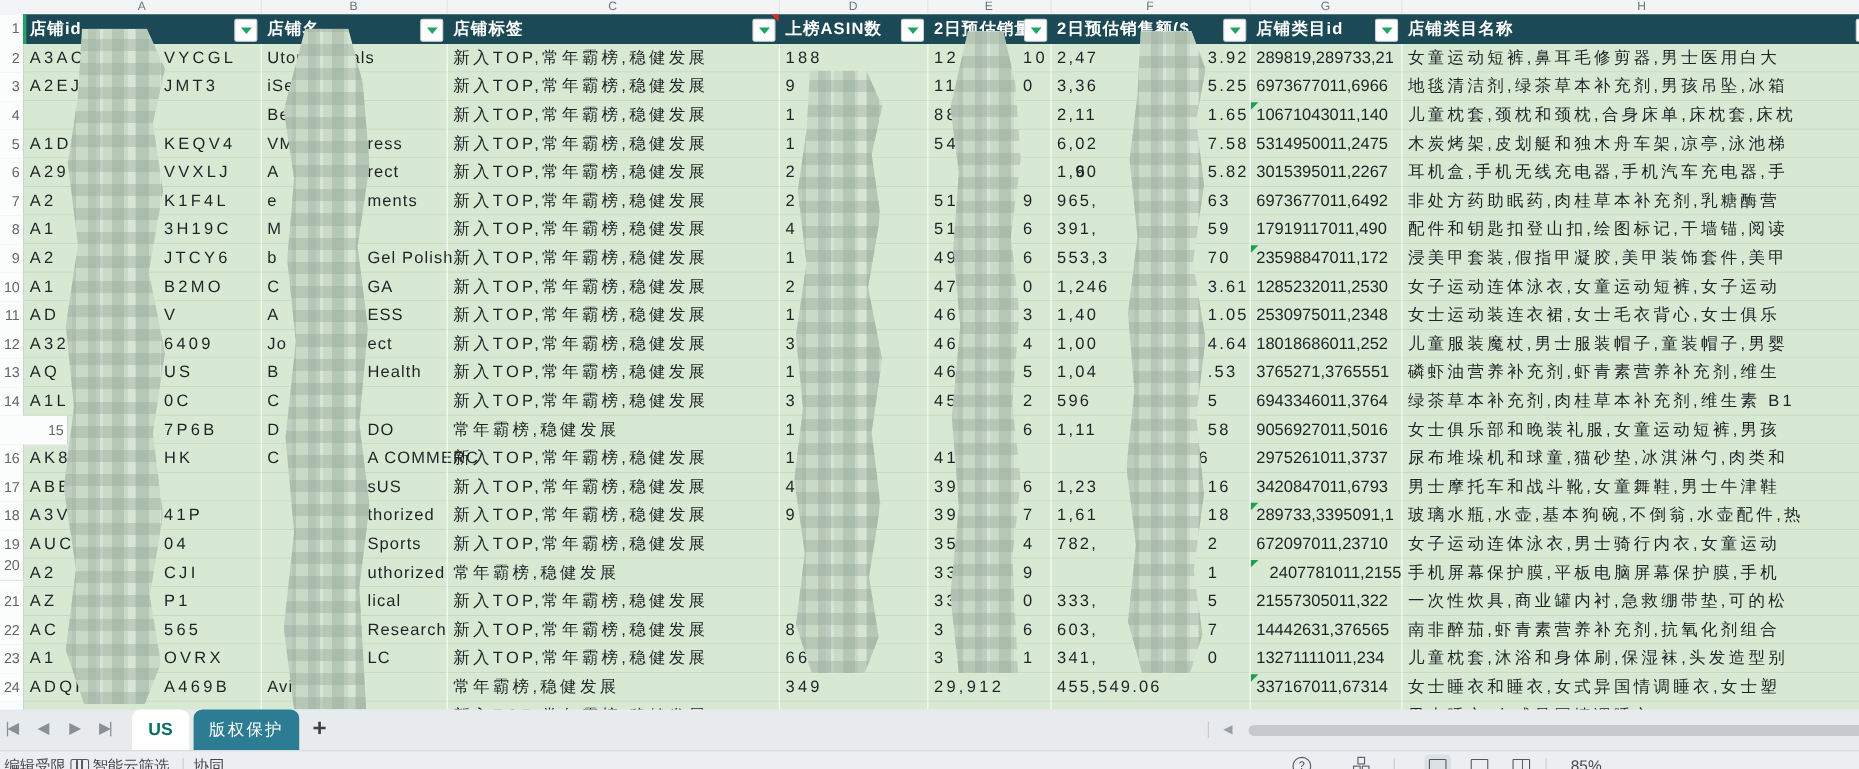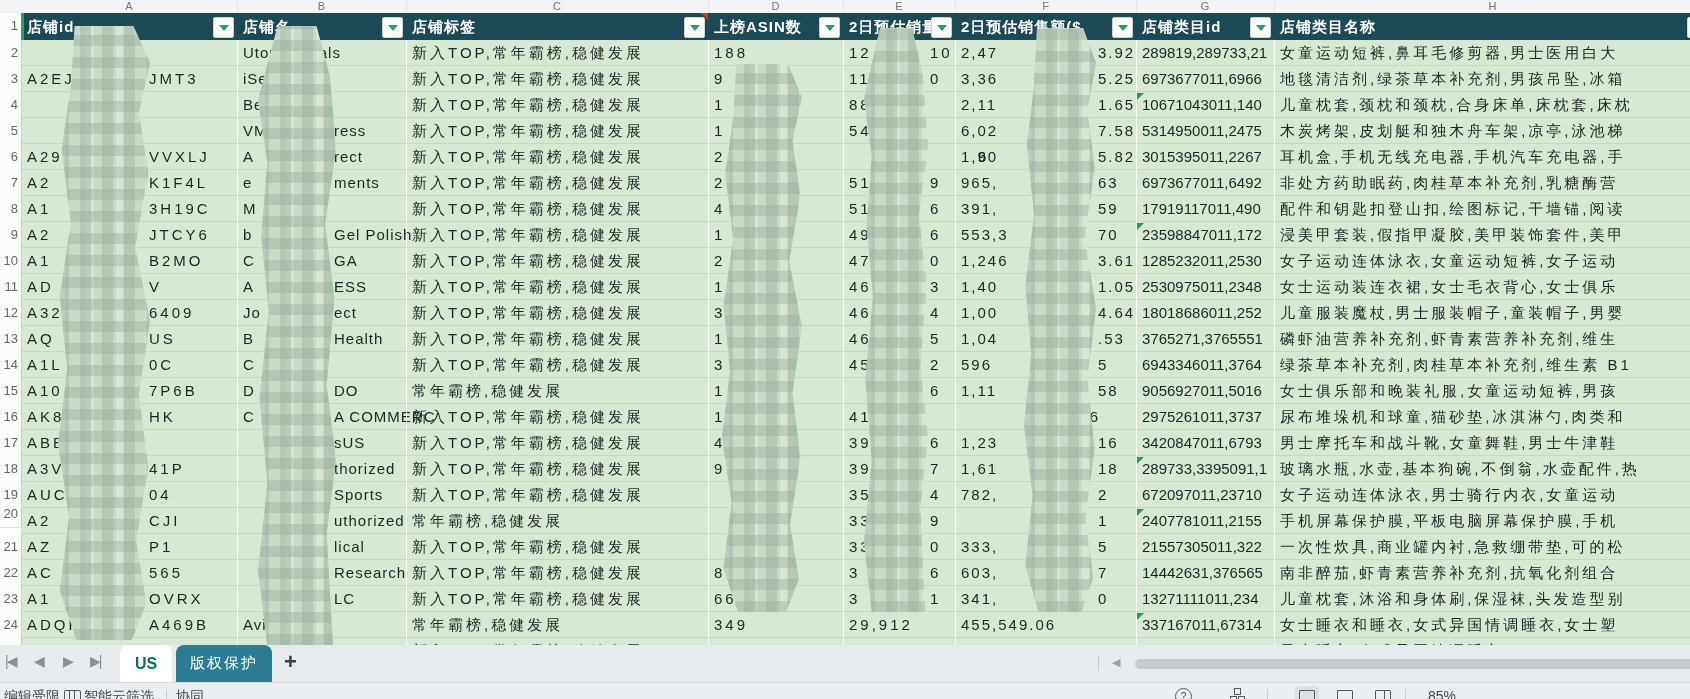--- a/index.html
+++ b/index.html
@@ -103,20 +103,21 @@
         </div></div>
       <div class="hcell" style="left: 1253px; width: 437px;"><span>店铺类目名称</span><div class="fbtn"></div></div>
     </div>
   <div class="accent"></div>
 
   <div id="grid">
       <div class="rowno" style="top: 40px;">
         <span>2</span>
       </div>
       <div class="drow" style="top: 40px;">
+        <div class="cell ls3" style="left: 0px; width: 216px;"><span class="pre">A3AC</span><span class="post" style="left: 128px;">VYCGL</span></div>
         <div class="cell ls1 ovis" style="left: 216px; width: 169px;"><span class="pre">Utopia Deals</span></div>
         <div class="cell ls3" style="left: 385px; width: 302px;"><span class="pre">新入TOP,常年霸榜,稳健发展</span></div>
         <div class="cell ls3" style="left: 687px; width: 135px;"><span class="pre">188</span></div>
         <div class="cell ls3" style="left: 822px; width: 112px;"><span class="pre">12</span><span class="post" style="left: 87px;">10</span></div>
         <div class="cell ls2" style="left: 934px; width: 181px;"><span class="pre">2,47</span><span class="post" style="left: 143px;">3.92</span></div>
         <div class="cell ls0" style="left: 1115px; width: 138px;"><span class="pre">289819,289733,21</span></div>
         <div class="cell ls3" style="left: 1253px; width: 437px;"><span class="pre">女童运动短裤,鼻耳毛修剪器,男士医用白大</span></div>
       </div>
       <div class="rowno" style="top: 66px;">
         <span>3</span>
@@ -140,20 +141,21 @@
         <div class="cell ls3" style="left: 687px; width: 135px;"><span class="pre">1</span></div>
         <div class="cell ls3" style="left: 822px; width: 112px;"><span class="pre">88</span></div>
         <div class="cell ls2" style="left: 934px; width: 181px;"><span class="pre">2,11</span><span class="post" style="left: 143px;">1.65</span></div>
         <div class="cell ls0" style="left: 1115px; width: 138px;"><span class="pre">10671043011,140</span><div class="greenflag"></div></div>
         <div class="cell ls3" style="left: 1253px; width: 437px;"><span class="pre">儿童枕套,颈枕和颈枕,合身床单,床枕套,床枕</span></div>
       </div>
       <div class="rowno" style="top: 118px;">
         <span>5</span>
       </div>
       <div class="drow" style="top: 118px;">
+        <div class="cell ls3" style="left: 0px; width: 216px;"><span class="pre">A1D</span><span class="post" style="left: 128px;">KEQV4</span></div>
         <div class="cell ls1 ovis" style="left: 216px; width: 169px;"><span class="pre">VM</span><span class="post" style="left: 97px;">ress</span></div>
         <div class="cell ls3" style="left: 385px; width: 302px;"><span class="pre">新入TOP,常年霸榜,稳健发展</span></div>
         <div class="cell ls3" style="left: 687px; width: 135px;"><span class="pre">1</span></div>
         <div class="cell ls3" style="left: 822px; width: 112px;"><span class="pre">54</span></div>
         <div class="cell ls2" style="left: 934px; width: 181px;"><span class="pre">6,02</span><span class="post" style="left: 143px;">7.58</span></div>
         <div class="cell ls0" style="left: 1115px; width: 138px;"><span class="pre">5314950011,2475</span></div>
         <div class="cell ls3" style="left: 1253px; width: 437px;"><span class="pre">木炭烤架,皮划艇和独木舟车架,凉亭,泳池梯</span></div>
       </div>
       <div class="rowno" style="top: 144px;">
         <span>6</span>
@@ -265,21 +267,21 @@
       <div class="drow" style="top: 352px;">
         <div class="cell ls3" style="left: 0px; width: 216px;"><span class="pre">A1L</span><span class="post" style="left: 128px;">0C</span></div>
         <div class="cell ls1 ovis" style="left: 216px; width: 169px;"><span class="pre">C</span></div>
         <div class="cell ls3" style="left: 385px; width: 302px;"><span class="pre">新入TOP,常年霸榜,稳健发展</span></div>
         <div class="cell ls3" style="left: 687px; width: 135px;"><span class="pre">3</span></div>
         <div class="cell ls3" style="left: 822px; width: 112px;"><span class="pre">45</span><span class="post" style="left: 87px;">2</span></div>
         <div class="cell ls2" style="left: 934px; width: 181px;"><span class="pre">596</span><span class="post" style="left: 143px;">5</span></div>
         <div class="cell ls0" style="left: 1115px; width: 138px;"><span class="pre">6943346011,3764</span></div>
         <div class="cell ls3" style="left: 1253px; width: 437px;"><span class="pre">绿茶草本补充剂,肉桂草本补充剂,维生素 B1</span></div>
       </div>
-      <div class="rowno" style="top: 378px;">
+      <div class="rowno" style="top: 378px; padding-left: 40px;">
         <span>15</span>
       </div>
       <div class="drow" style="top: 378px;">
         <div class="cell ls3" style="left: 0px; width: 216px;"><span class="pre">A10</span><span class="post" style="left: 128px;">7P6B</span></div>
         <div class="cell ls1 ovis" style="left: 216px; width: 169px;"><span class="pre">D</span><span class="post" style="left: 97px;">DO</span></div>
         <div class="cell ls3" style="left: 385px; width: 302px;"><span class="pre">常年霸榜,稳健发展</span></div>
         <div class="cell ls3" style="left: 687px; width: 135px;"><span class="pre">1</span></div>
         <div class="cell ls3" style="left: 822px; width: 112px; text-align: center;"><span class="pre">42</span><span class="post" style="left: 87px;">6</span></div>
         <div class="cell ls2" style="left: 934px; width: 181px;"><span class="pre">1,11</span><span class="post" style="left: 143px;">58</span></div>
         <div class="cell ls0" style="left: 1115px; width: 138px;"><span class="pre">9056927011,5016</span></div>
@@ -340,21 +342,21 @@
       <div class="rowno" style="top: 501px;">
         <span>20</span>
       </div>
       <div class="drow" style="top: 508px;">
         <div class="cell ls3" style="left: 0px; width: 216px;"><span class="pre">A2</span><span class="post" style="left: 128px;">CJI</span></div>
         <div class="cell ls1 ovis" style="left: 216px; width: 169px;"><span class="pre"></span><span class="post" style="left: 97px;">uthorized</span></div>
         <div class="cell ls3" style="left: 385px; width: 302px;"><span class="pre">常年霸榜,稳健发展</span></div>
         <div class="cell ls3" style="left: 687px; width: 135px;"><span class="pre"></span></div>
         <div class="cell ls3" style="left: 822px; width: 112px;"><span class="pre">33</span><span class="post" style="left: 87px;">9</span></div>
         <div class="cell ls2" style="left: 934px; width: 181px; text-align: center;"><span class="pre">204,</span><span class="post" style="left: 143px;">1</span></div>
-        <div class="cell ls0" style="left: 1115px; width: 138px;"><span class="pre">2407781011,2155</span><div class="greenflag"></div></div>
+        <div class="cell ls0" style="left: 1115px; width: 138px; text-align: right;"><span class="pre">2407781011,2155</span><div class="greenflag"></div></div>
         <div class="cell ls3" style="left: 1253px; width: 437px;"><span class="pre">手机屏幕保护膜,平板电脑屏幕保护膜,手机</span></div>
       </div>
       <div class="rowno" style="top: 534px;">
         <span>21</span>
       </div>
       <div class="drow" style="top: 534px;">
         <div class="cell ls3" style="left: 0px; width: 216px;"><span class="pre">AZ</span><span class="post" style="left: 128px;">P1</span></div>
         <div class="cell ls1 ovis" style="left: 216px; width: 169px;"><span class="pre"></span><span class="post" style="left: 97px;">lical</span></div>
         <div class="cell ls3" style="left: 385px; width: 302px;"><span class="pre">新入TOP,常年霸榜,稳健发展</span></div>
         <div class="cell ls3" style="left: 687px; width: 135px;"><span class="pre"></span></div>

